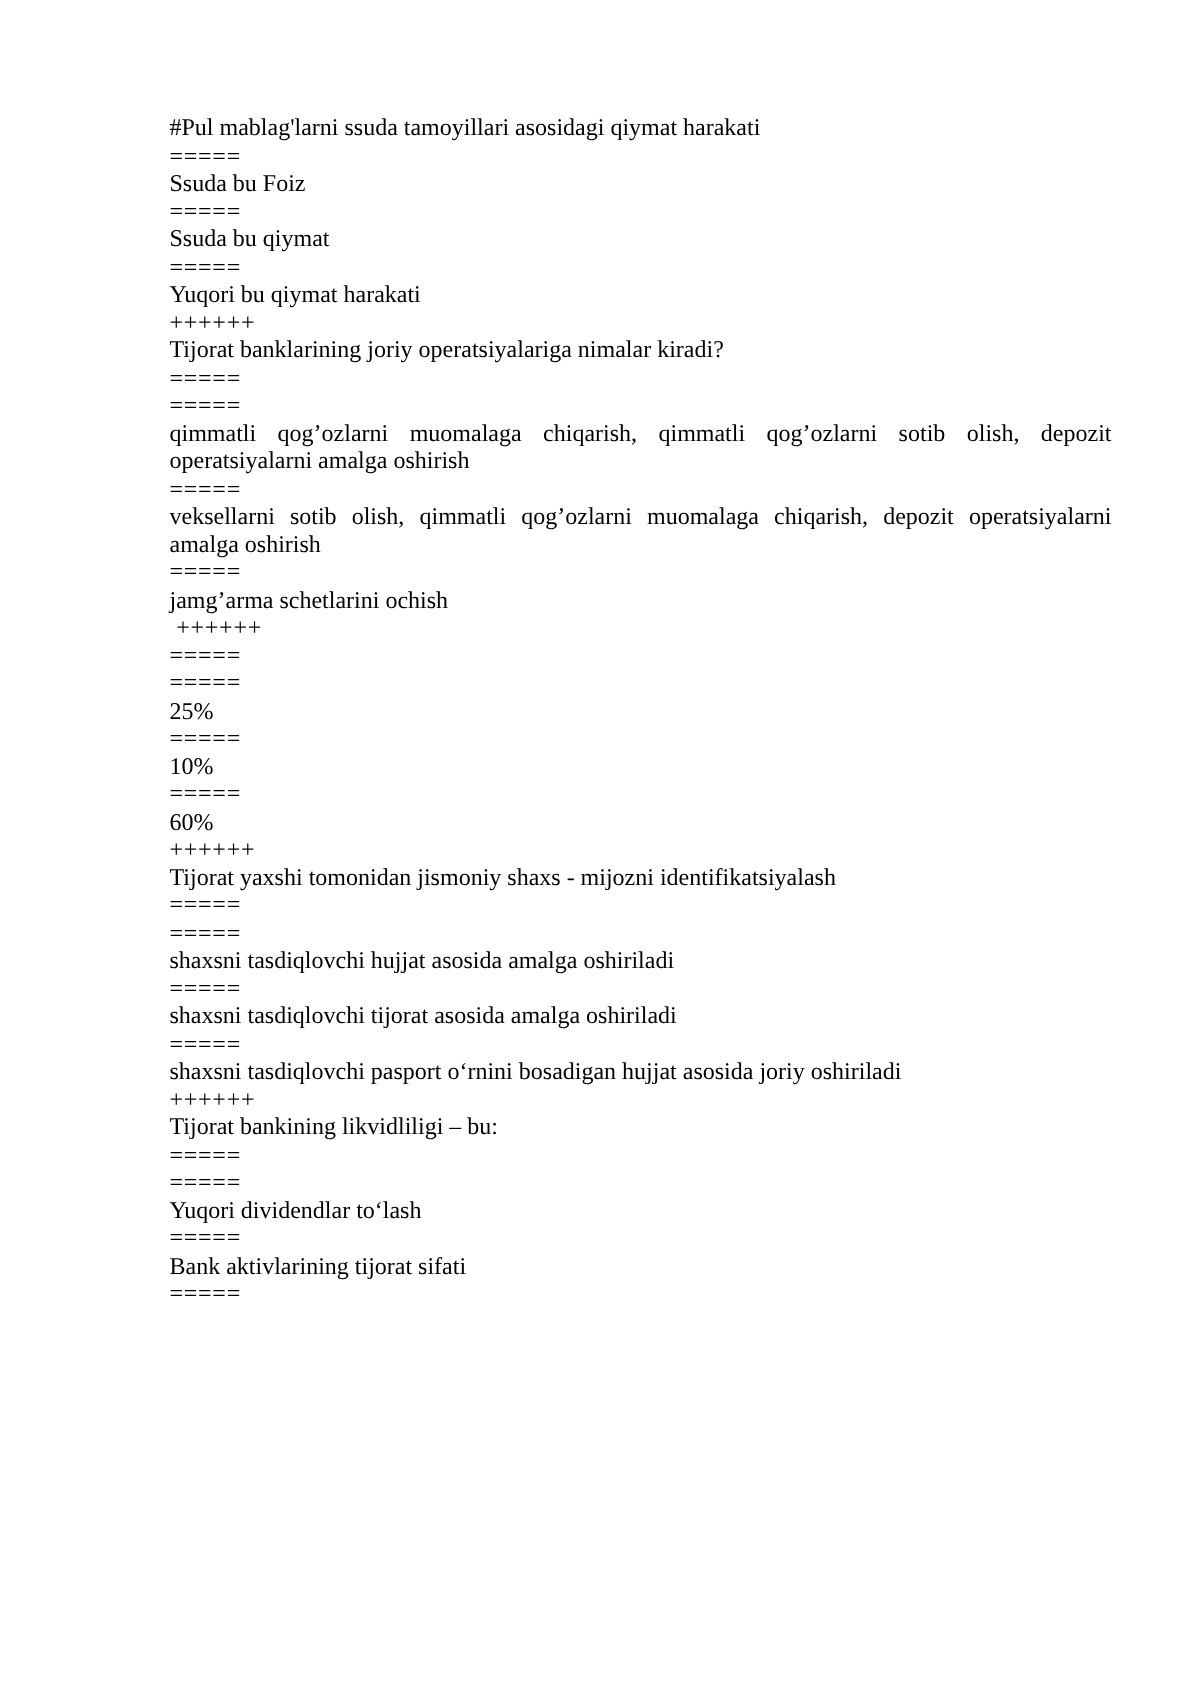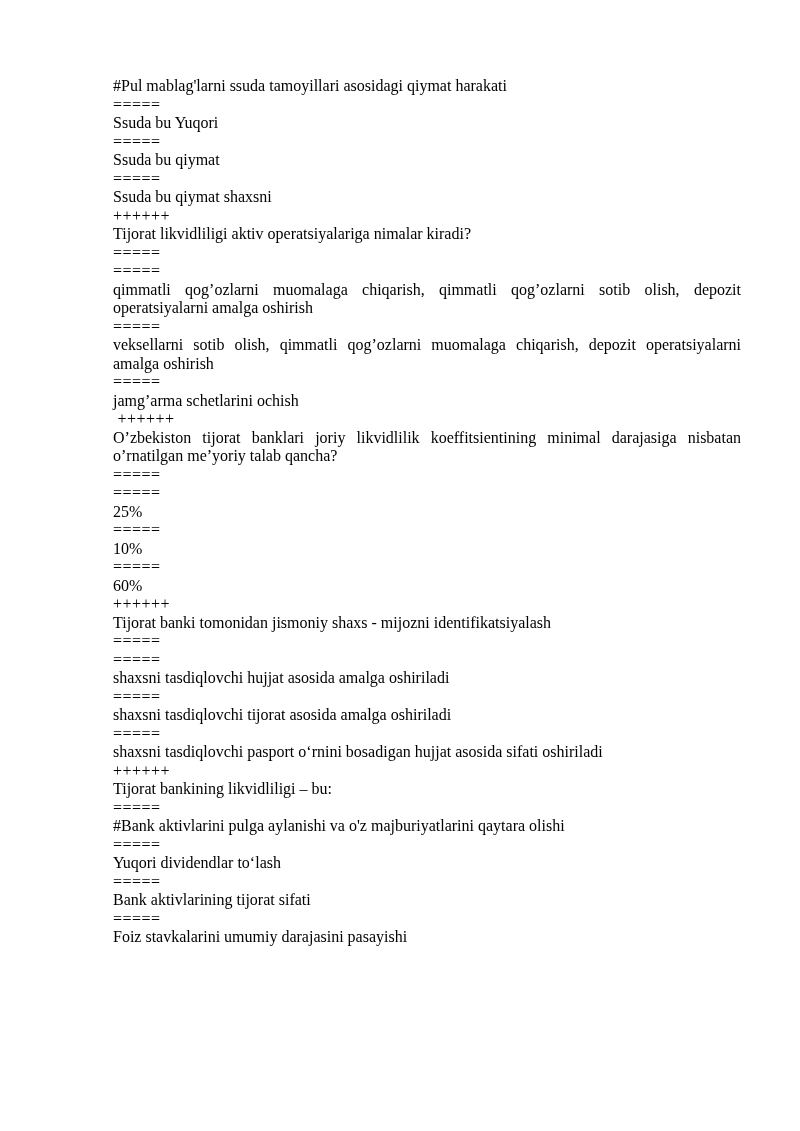--- a/index.html
+++ b/index.html
@@ -36,56 +36,53 @@
     letter-spacing: 0.5px;
   }
 </style>
 </head>
 <body>
 
 <div class="page">
   <div class="text-block">
       <p class="line answer-correct">#Pul mablag'larni ssuda tamoyillari asosidagi qiymat harakati</p>
       <p class="line separator">=====</p>
-      <p class="line answer">Ssuda bu Yuqori</p>
+      <p class="line answer">Ssuda bu Foiz</p>
       <p class="line separator">=====</p>
       <p class="line answer">Ssuda bu qiymat</p>
       <p class="line separator">=====</p>
-      <p class="line answer">Ssuda bu qiymat shaxsni</p>
+      <p class="line answer">Yuqori bu qiymat harakati</p>
       <p class="line terminator">++++++</p>
-      <p class="line question">Tijorat likvidliligi aktiv operatsiyalariga nimalar kiradi?</p>
+      <p class="line question">Tijorat banklarining joriy operatsiyalariga nimalar kiradi?</p>
       <p class="line separator">=====</p>
       <p class="line separator">=====</p>
       <p class="line answer">qimmatli qog’ozlarni muomalaga chiqarish, qimmatli qog’ozlarni sotib olish, depozit operatsiyalarni amalga oshirish</p>
       <p class="line separator">=====</p>
       <p class="line answer">veksellarni sotib olish, qimmatli qog’ozlarni muomalaga chiqarish, depozit operatsiyalarni amalga oshirish</p>
       <p class="line separator">=====</p>
       <p class="line answer">jamg’arma schetlarini ochish</p>
       <p class="line terminator"> ++++++</p>
-      <p class="line question">O’zbekiston tijorat banklari joriy likvidlilik koeffitsientining minimal darajasiga nisbatan o’rnatilgan me’yoriy talab qancha?</p>
       <p class="line separator">=====</p>
       <p class="line separator">=====</p>
       <p class="line answer">25%</p>
       <p class="line separator">=====</p>
       <p class="line answer">10%</p>
       <p class="line separator">=====</p>
       <p class="line answer">60%</p>
       <p class="line terminator">++++++</p>
-      <p class="line question">Tijorat banki tomonidan jismoniy shaxs - mijozni identifikatsiyalash</p>
+      <p class="line question">Tijorat yaxshi tomonidan jismoniy shaxs - mijozni identifikatsiyalash</p>
       <p class="line separator">=====</p>
       <p class="line separator">=====</p>
       <p class="line answer">shaxsni tasdiqlovchi hujjat asosida amalga oshiriladi</p>
       <p class="line separator">=====</p>
       <p class="line answer">shaxsni tasdiqlovchi tijorat asosida amalga oshiriladi</p>
       <p class="line separator">=====</p>
-      <p class="line answer">shaxsni tasdiqlovchi pasport oʻrnini bosadigan hujjat asosida sifati oshiriladi</p>
+      <p class="line answer">shaxsni tasdiqlovchi pasport oʻrnini bosadigan hujjat asosida joriy oshiriladi</p>
       <p class="line terminator">++++++</p>
       <p class="line question">Tijorat bankining likvidliligi – bu:</p>
       <p class="line separator">=====</p>
-      <p class="line answer-correct">#Bank aktivlarini pulga aylanishi va o'z majburiyatlarini qaytara olishi</p>
       <p class="line separator">=====</p>
       <p class="line answer">Yuqori dividendlar toʻlash</p>
       <p class="line separator">=====</p>
       <p class="line answer">Bank aktivlarining tijorat sifati</p>
       <p class="line separator">=====</p>
-      <p class="line answer">Foiz stavkalarini umumiy darajasini pasayishi</p>
     </div>
 </div>
 
 </body></html>

